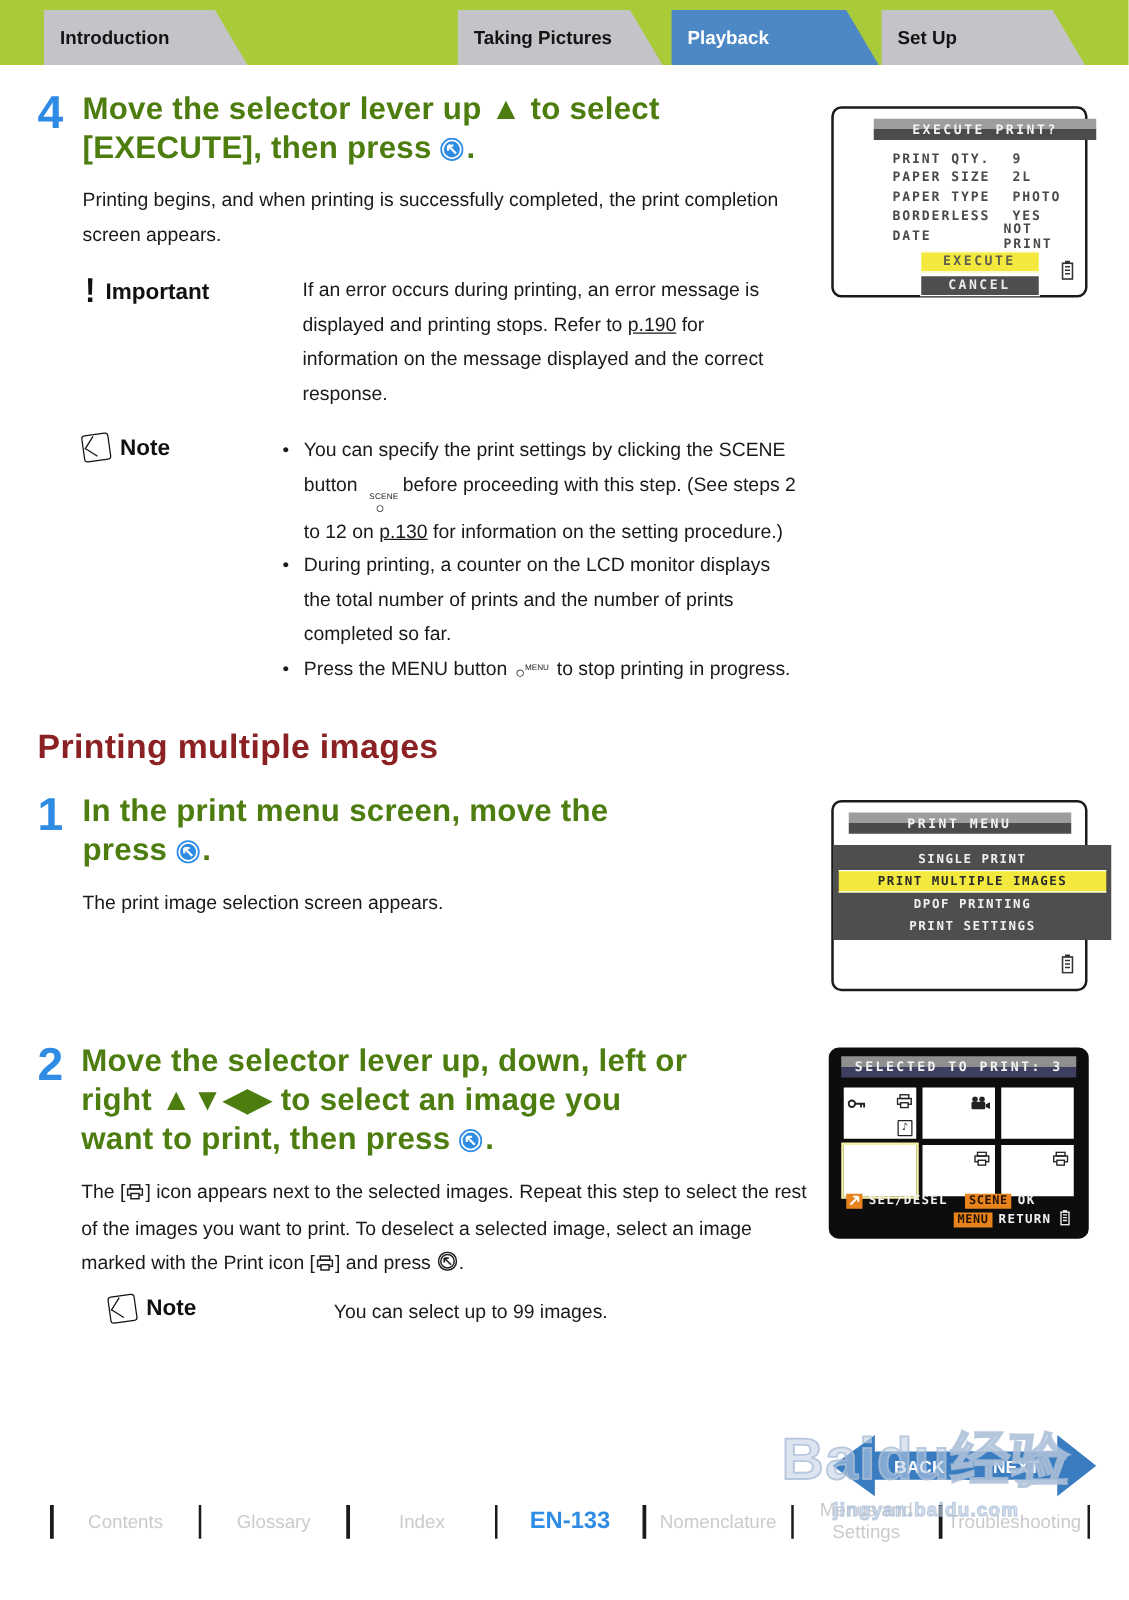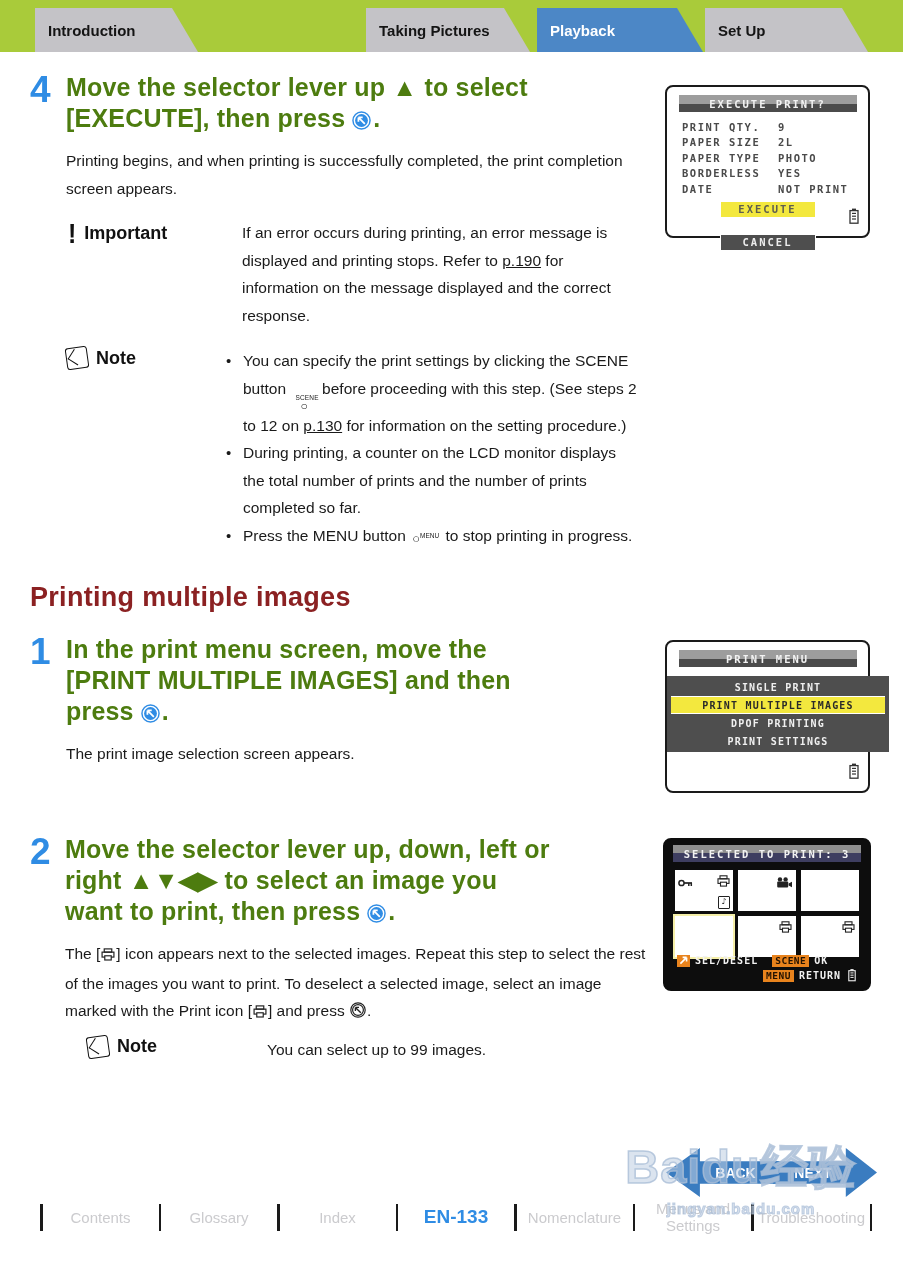--- a/index.html
+++ b/index.html
@@ -54,31 +54,31 @@
   .cam-btn{display:inline-flex;flex-direction:column;align-items:center;vertical-align:-6px;margin:0 2px;}
   .cam-btn-label{font-size:6.5px;line-height:6px;letter-spacing:0.2px;transform:translateX(3px);}
   .cam-btn-circle{font-size:12px;line-height:11px;}
   .cam-btn-menu{display:inline-flex;align-items:flex-start;vertical-align:-2px;margin:0 2px;}
   .cam-btn-menu .cam-btn-circle{font-size:13px;line-height:13px;}
   .cam-btn-sup{font-size:6.5px;line-height:7px;}
   .inline-printer{display:inline-block;vertical-align:-2px;margin:0 1px;}
 
   
   .lcd{position:absolute;background:#fff;border:2.5px solid #1a1a1a;border-radius:8px;box-sizing:border-box;font-family:"DejaVu Sans Mono",monospace;}
-  #lcd1{left:665px;top:85px;width:205px;height:153px;}
+  #lcd1{left:665px;top:85px;width:205px;height:153px;padding-left:32px;}
   #lcd2{left:665px;top:640px;width:205px;height:153px;}
   #lcd3{left:663px;top:838px;width:208px;height:153px;background:#0d0d0d;border-color:#0d0d0d;}
   .lcd-titlebar{margin:8px auto 0;width:178px;height:17px;background:linear-gradient(to bottom,#9d9d9d 0 50%,#4b4b4b 50% 100%);color:#f2f2f2;font-size:10.5px;letter-spacing:2px;display:flex;align-items:center;justify-content:center;font-weight:bold;}
   #lcd3 .lcd-titlebar{width:188px;margin-top:5px;background:linear-gradient(to bottom,#8f8f8f 0 50%,#3e3e60 50% 100%);}
   .lcd-rows{margin:7px 0 0 15px;color:#4a4a4a;font-size:10.5px;font-weight:bold;letter-spacing:1.5px;}
   .lcd-row{display:flex;height:15.5px;align-items:center;}
   .lcd-row .lab{width:96px;}
   .lcd-btn{width:94px;margin:0 auto;height:15px;display:flex;align-items:center;justify-content:center;font-size:10.5px;font-weight:bold;letter-spacing:2px;}
   .lcd-btn.exec{margin-top:4px;background:#f3e83e;color:#5e5e4e;border:1px solid #fff;}
-  .lcd-btn.cancel{margin-top:16px;background:#4e4e4e;color:#ececec;border:1px solid #fff;}
+  .lcd-btn.cancel{margin-top:2px;background:#4e4e4e;color:#ececec;border:1px solid #fff;}
   .battery{position:absolute;right:9px;bottom:8px;}
   .menu-box{margin:9px auto 0;width:214px;background:#4e4e4e;padding:2px 4px;}
   .menu-item{height:18px;display:flex;align-items:center;justify-content:center;color:#f0f0f0;font-size:10px;font-weight:bold;letter-spacing:1.2px;}
   .menu-item.sel{background:#f3e83e;color:#2a2a2a;border-top:1px solid #fff;border-bottom:1px solid #fff;height:16px;}
   .thumb-grid{margin:8px auto 0;width:184px;display:grid;grid-template-columns:repeat(3,58px);grid-auto-rows:41px;gap:5px 5px;}
   .thumb{background:#fff;position:relative;}
   .thumb.sel{outline:2.5px solid #f5efa8;}
   .t-ico{position:absolute;}
   .memo-box{position:absolute;right:3px;bottom:2px;width:10px;height:11px;border:1.2px solid #222;border-radius:1px;font-size:8px;line-height:10px;text-align:center;color:#222;font-family:"DejaVu Sans",sans-serif;}
   .lcd3-controls{position:absolute;left:12px;right:8px;bottom:6px;color:#f2f2f2;font-size:10px;font-weight:bold;letter-spacing:1px;}
@@ -172,21 +172,20 @@
     </div>
   </div>
 </div>
 
 <div id="sec-title">Printing multiple images</div>
 
 <div class="step" id="step1">
   <div class="step-num">1</div>
   <div class="step-content">
     <div class="hline">In the print menu screen, move the</div>
-    <div class="hline">[PRINT MULTIPLE IMAGES] and then</div>
     <div class="hline">
       <span>press</span><span class="press-icon"><svg width="19" height="19" viewBox="0 0 16 16">
             <circle cx="8" cy="8" r="7.2" fill="none" stroke="#2f8ce4" stroke-width="1.2"></circle>
             <circle cx="8" cy="8" r="5.4" fill="#2f8ce4"></circle>
             <path d="M10.8 10.8 L5.4 5.4 M5.4 5.4 h3.6 M5.4 5.4 v3.6" stroke="#fff" stroke-width="1.5" fill="none"></path>
           </svg></span><span>.</span>
     </div>
     <p class="body-p">The print image selection screen appears.</p>
   </div>
 </div>

